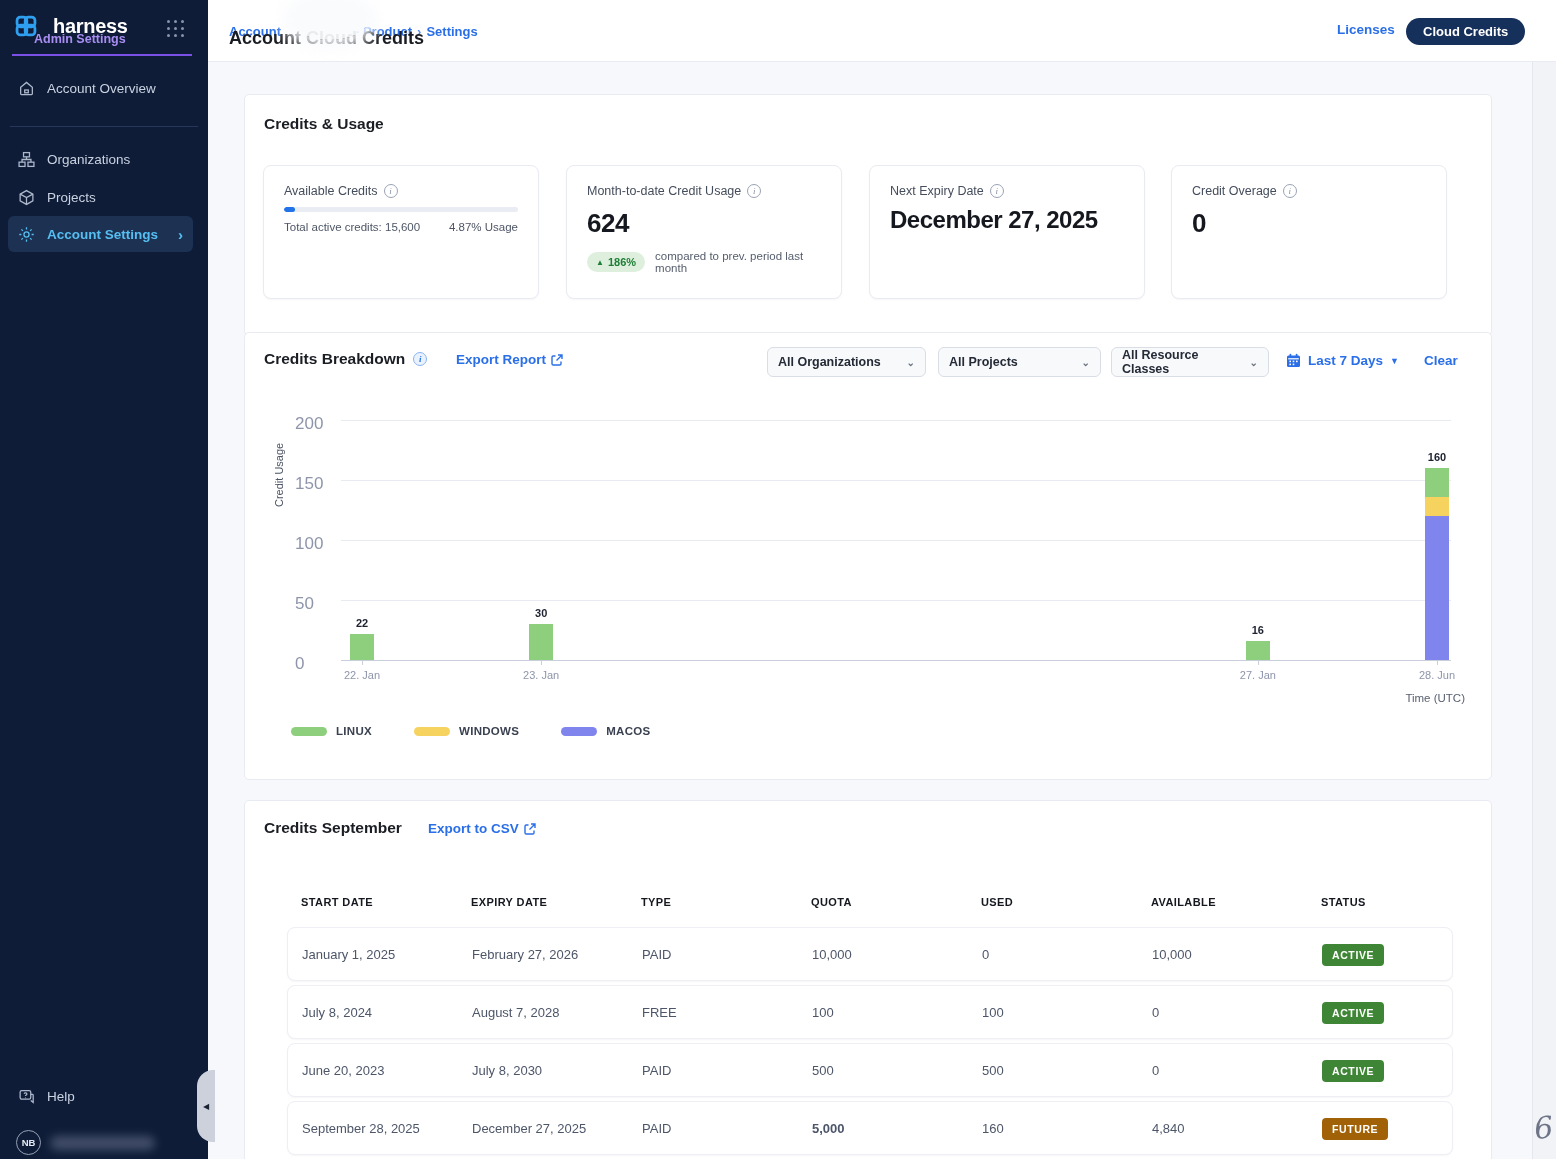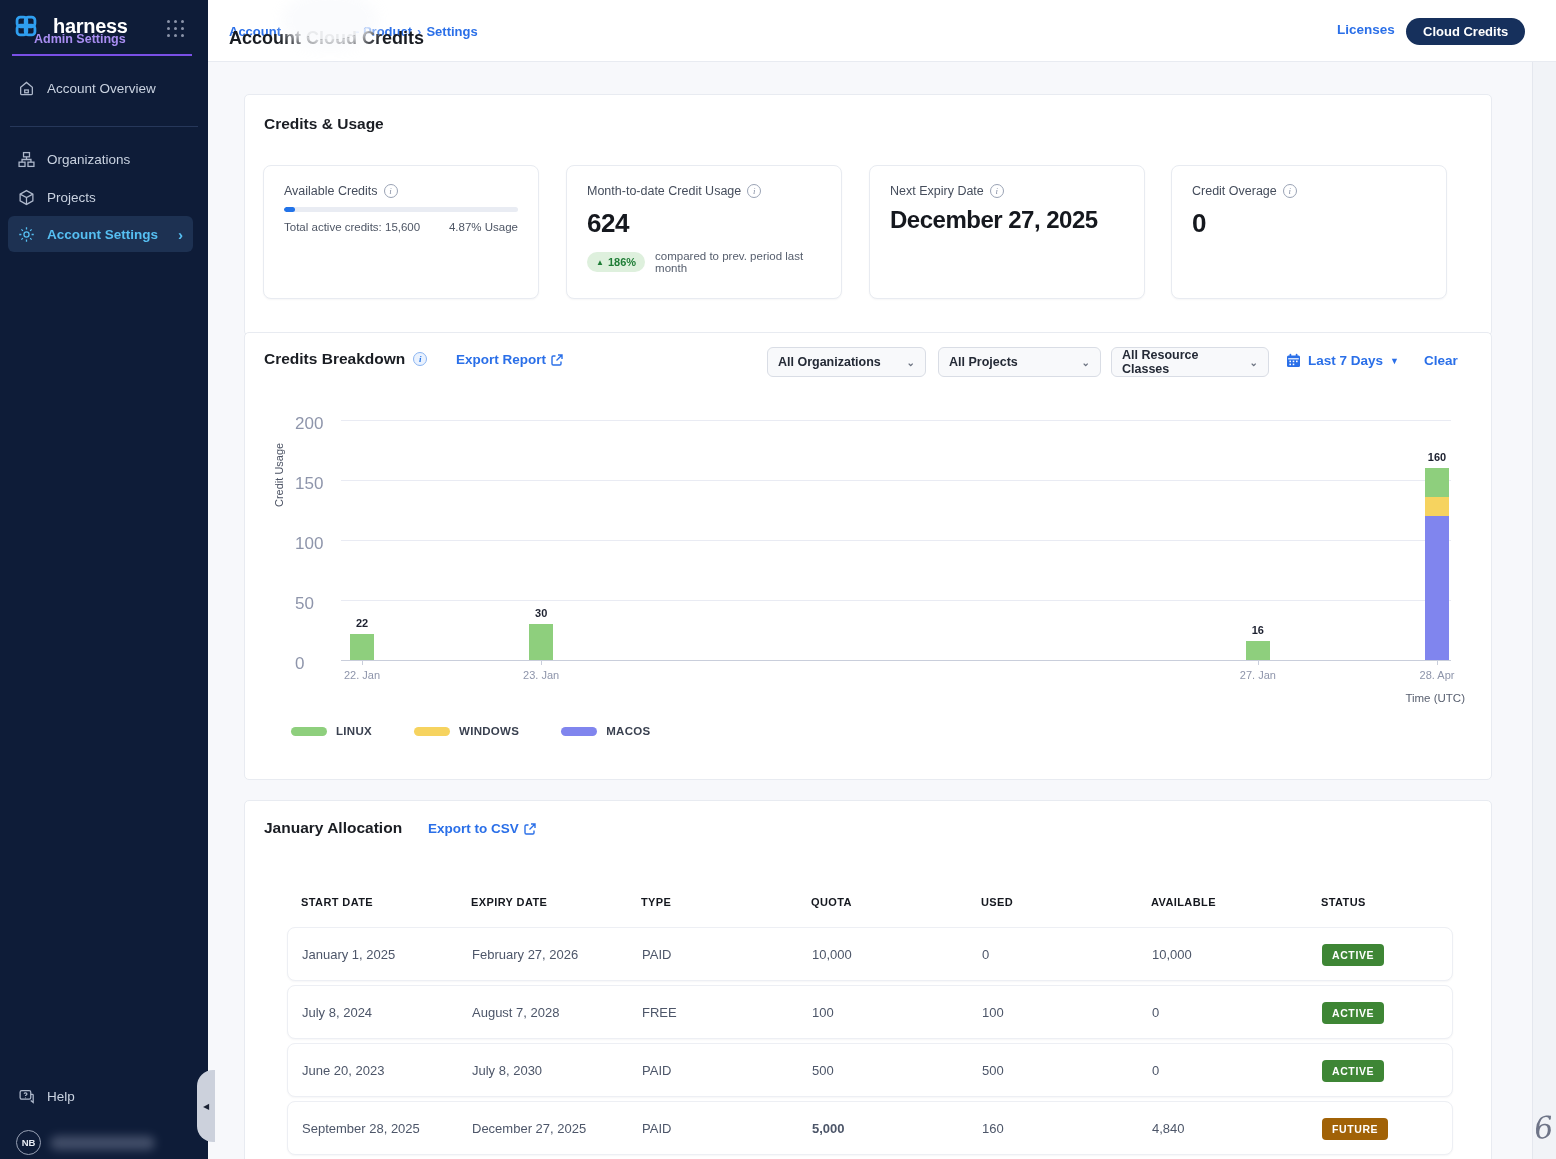--- a/index.html
+++ b/index.html
@@ -320,41 +320,41 @@
         <div class="xtick-label" style="left: 160.17px;">23. Jan</div>
         <div class="bar-seg" style="left: 904.85px; bottom: 0px; height: 19.2px; background: rgb(142, 207, 125);"></div>
         <div class="bar-total" style="left: 891.85px; bottom: 24.2px;">16</div>
         <div class="xtick-mark" style="left: 916.85px;"></div>
         <div class="xtick-label" style="left: 876.85px;">27. Jan</div>
         <div class="bar-seg" style="left: 1084.02px; bottom: 0px; height: 144px; background: rgb(128, 133, 238);"></div>
         <div class="bar-seg" style="left: 1084.02px; bottom: 144px; height: 19.2px; background: rgb(246, 211, 95);"></div>
         <div class="bar-seg" style="left: 1084.02px; bottom: 163.2px; height: 28.8px; background: rgb(142, 207, 125);"></div>
         <div class="bar-total" style="left: 1071.02px; bottom: 197px;">160</div>
         <div class="xtick-mark" style="left: 1096.02px;"></div>
-        <div class="xtick-label" style="left: 1056.02px;">28. Apr</div>
+        <div class="xtick-label" style="left: 1056.02px;">28. Jun</div>
       </div>
 
     <div class="legend">
         <div class="legend-item">
           <span class="legend-swatch" style="background: rgb(142, 207, 125);"></span>
           <span class="legend-label">LINUX</span>
         </div>
         <div class="legend-item">
           <span class="legend-swatch" style="background: rgb(246, 211, 95);"></span>
           <span class="legend-label">WINDOWS</span>
         </div>
         <div class="legend-item">
           <span class="legend-swatch" style="background: rgb(128, 133, 238);"></span>
           <span class="legend-label">MACOS</span>
         </div>
       </div>
   </div>
 
   <div class="card" style="top:800px; height:380px;">
-    <div class="card-title" style="top:18px;">January Allocation</div>
+    <div class="card-title" style="top:18px;">Credits September</div>
     <span class="blue-link" style="position:absolute; left:183px; top:20px;">
       <span>Export to CSV</span>
       <svg width="12" height="12" viewBox="0 0 12 12" fill="none" stroke="#2a6fe8" stroke-width="1.4">
         <path d="M4.5 2H2.2A1.2 1.2 0 0 0 1 3.2v6.6A1.2 1.2 0 0 0 2.2 11h6.6A1.2 1.2 0 0 0 10 9.8V7.5"></path>
         <path d="M7 1h4v4M11 1 5.5 6.5"></path>
       </svg>
     </span>
     <div id="alloc-table">
         <div class="thead-cell" style="left: 56px;">START DATE</div>
         <div class="thead-cell" style="left: 226px;">EXPIRY DATE</div>

